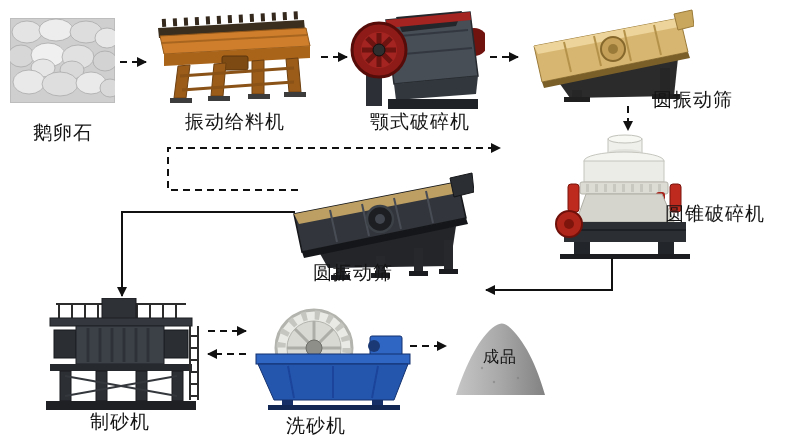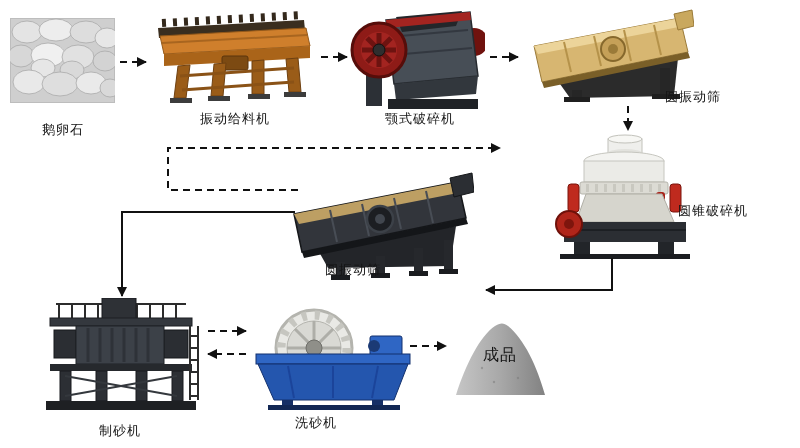--- a/index.html
+++ b/index.html
@@ -11,28 +11,28 @@
     height: 448px;
     background: #ffffff;
     overflow: hidden;
   }
   .node { position: absolute; z-index: 1; }
   .node svg { display: block; width: 100%; height: 100%; }
   .arrows { position: absolute; inset: 0; z-index: 5; pointer-events: none; }
   .label {
     position: absolute;
     z-index: 6;
-    font-size: 13px;
+    font-size: 19px;
     color: #141414;
     text-align: center;
     letter-spacing: 1px;
     white-space: nowrap;
     line-height: 1.1;
   }
-  .label.product { font-size: 16px; font-family: Liberation Mono, monospace; }
+  .label.product { font-size: 16px; }
 </style>
 </head>
 <body>
 
 <div class="stage">
 
   <div class="node" style="left:10px;top:18px;width:105px;height:85px">
     <svg viewBox="0 0 105 85">
       <rect x="0.5" y="0.5" width="104" height="84" fill="#cfcfcf" stroke="#bdbdbd"></rect>
       <g stroke="#a9a9a9" stroke-width="0.8">
@@ -269,17 +269,17 @@
       <line x1="410" y1="346" x2="446" y2="346" stroke-dasharray="7 5" marker-end="url(#ah)"></line>
     </g>
   </svg>
 
   <div class="label" style="left:28px;top:123px;width:70px">鹅卵石</div>
   <div class="label" style="left:370px;top:112px;width:100px">颚式破碎机</div>
   <div class="label" style="left:185px;top:112px;width:100px">振动给料机</div>
   <div class="label" style="left:650px;top:90px;width:86px">圆振动筛</div>
   <div class="label" style="left:665px;top:204px;width:96px">圆锥破碎机</div>
   <div class="label" style="left:310px;top:263px;width:86px">圆振动筛</div>
-  <div class="label" style="left:80px;top:424px;width:80px">制砂机</div>
+  <div class="label" style="left:80px;top:412px;width:80px">制砂机</div>
   <div class="label" style="left:276px;top:416px;width:80px">洗砂机</div>
   <div class="label product" style="left:452px;top:348px;width:96px">成品</div>
 
 </div>
 
 </body></html>

